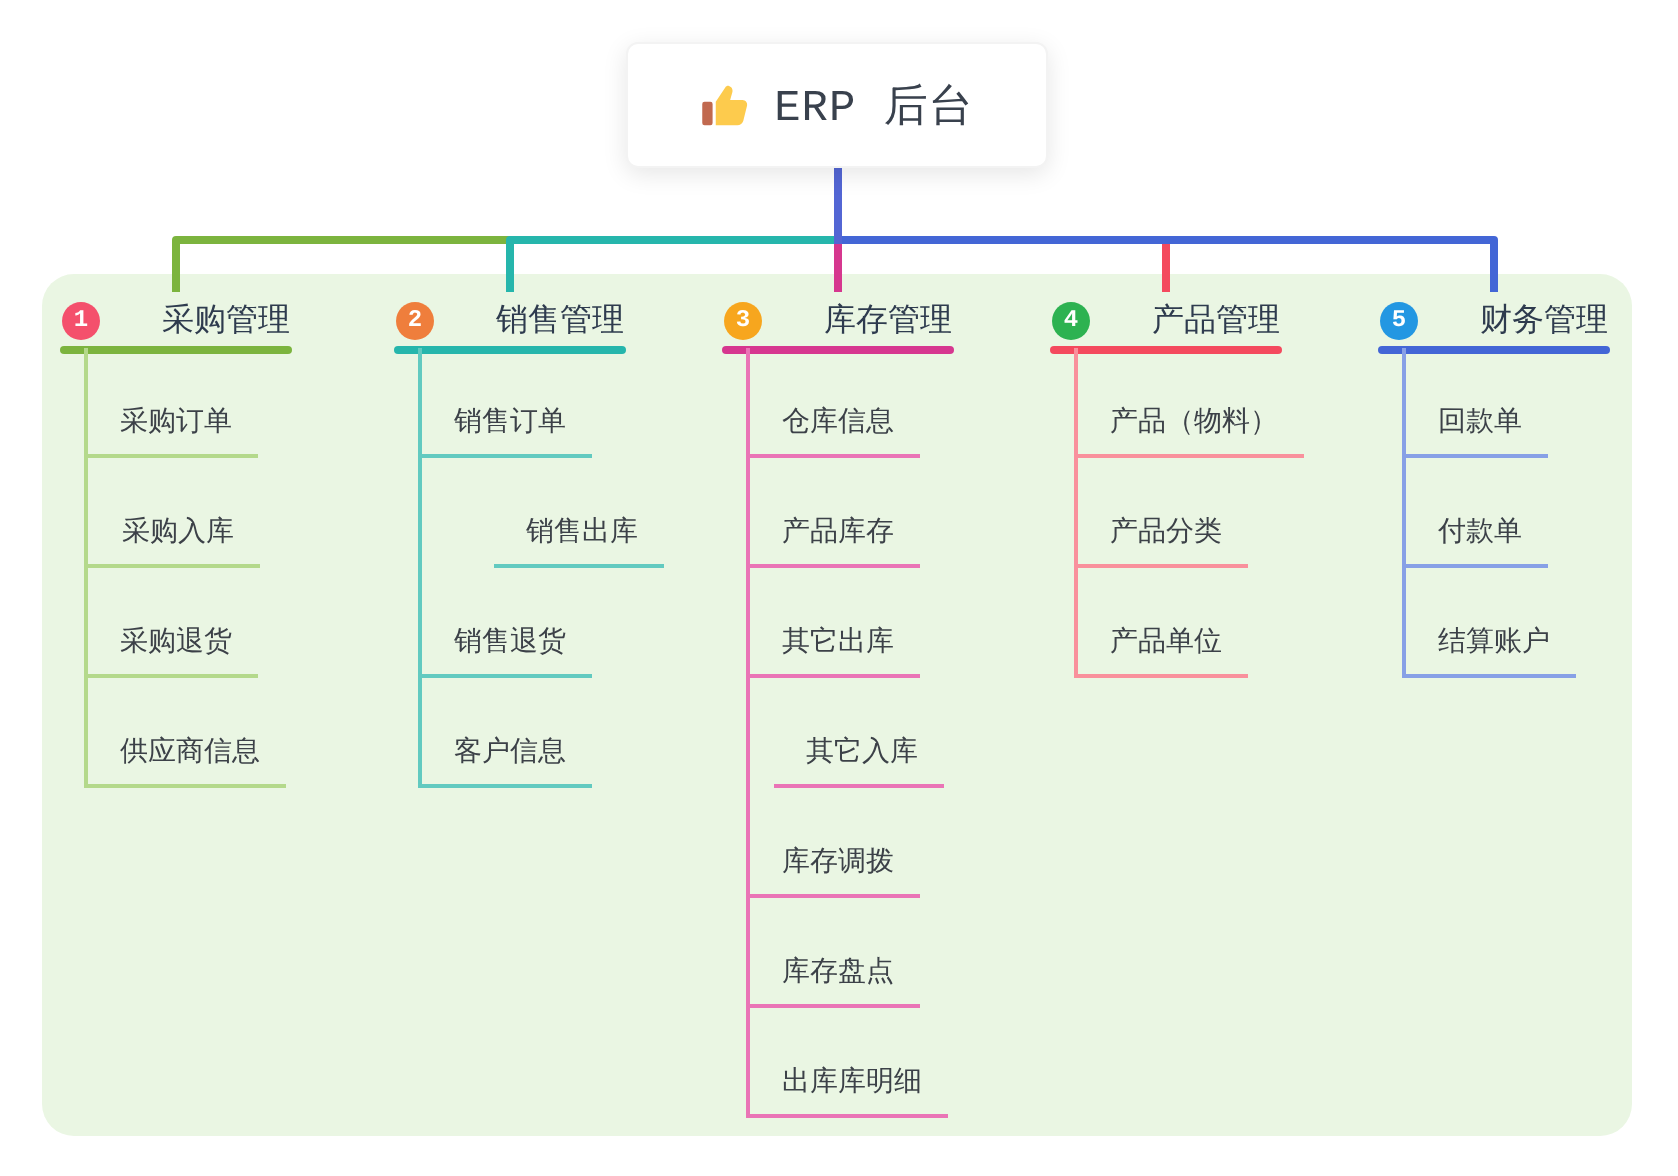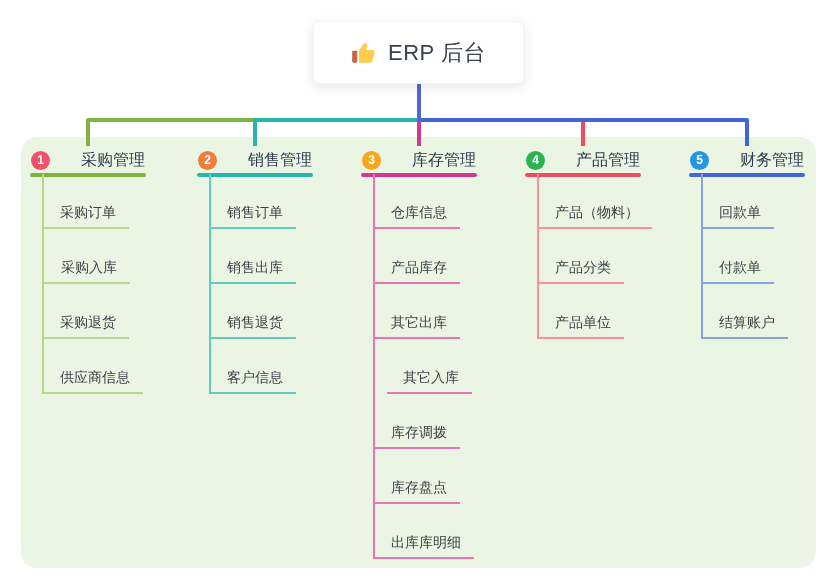--- a/index.html
+++ b/index.html
@@ -1,18 +1,18 @@
 <!DOCTYPE html>
 <html><head>
 <meta charset="utf-8">
 <style>
   html,body{margin:0;padding:0;background:#ffffff;}
   .stage{
     position:relative;width:839px;height:588px;overflow:hidden;background:#ffffff;
-    font-family:Liberation Sans, sans-serif;
+    font-family:Liberation Mono, monospace;
   }
   .board{
     position:absolute;left:21px;top:137px;width:795px;height:431px;
     border-radius:16px;z-index:0;
   }
   .connectors{position:absolute;left:0;top:0;z-index:1;pointer-events:none;}
   .root-node{
     position:absolute;left:313px;top:21px;width:211px;height:63px;z-index:2;
     background:#ffffff;border-radius:6px;border:1px solid #f3f3f3;
     box-shadow:0 3px 12px rgba(0,0,0,0.10);
@@ -92,21 +92,21 @@
       <div class="branch-head">
         <span class="badge" style="background: rgb(239, 126, 60);">2</span>
         <span class="branch-label">销售管理</span>
       </div>
       <div class="branch-underline" style="background: rgb(38, 182, 172);"></div>
       <div class="children" style="border-left-color: rgb(98, 202, 192); height: 220px; left: 12px; text-align: right;">
         <div class="row">
           <span class="clabel" style="border-bottom-color: rgb(98, 202, 192);">销售订单</span>
         </div>
         <div class="row">
-          <span class="clabel" style="border-bottom-color: rgb(98, 202, 192);">销售出库</span>
+          <span class="clabel" style="border-bottom-color: rgb(98, 202, 192); margin-left: 36px;">销售出库</span>
         </div>
         <div class="row">
           <span class="clabel" style="border-bottom-color: rgb(98, 202, 192);">销售退货</span>
         </div>
         <div class="row">
           <span class="clabel" style="border-bottom-color: rgb(98, 202, 192);">客户信息</span>
         </div>
       </div>
     </div>
     <div class="branch" style="left: 361px; top: 147px;">

